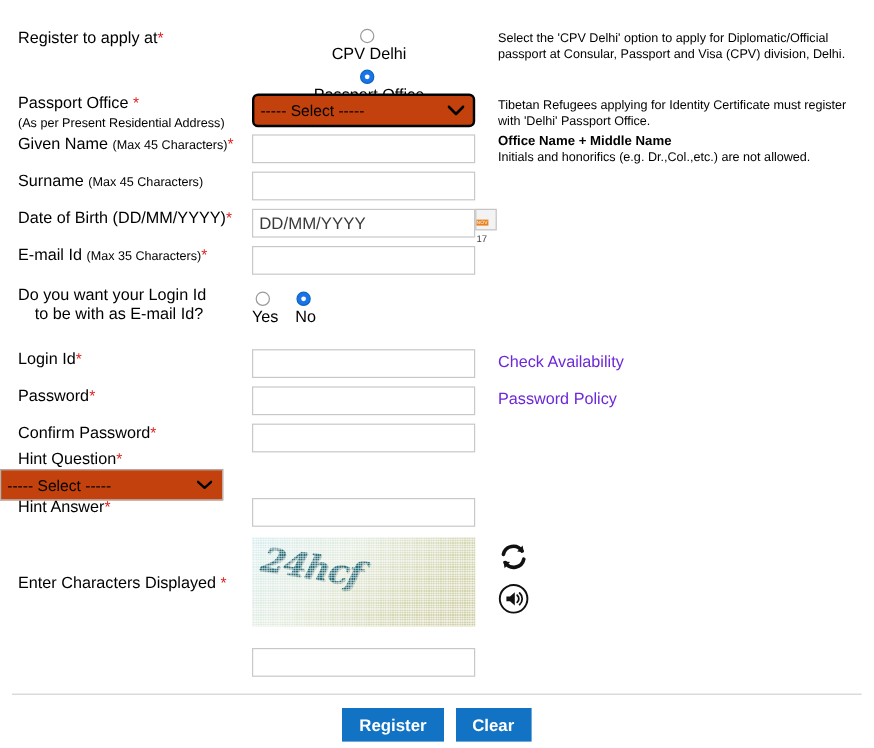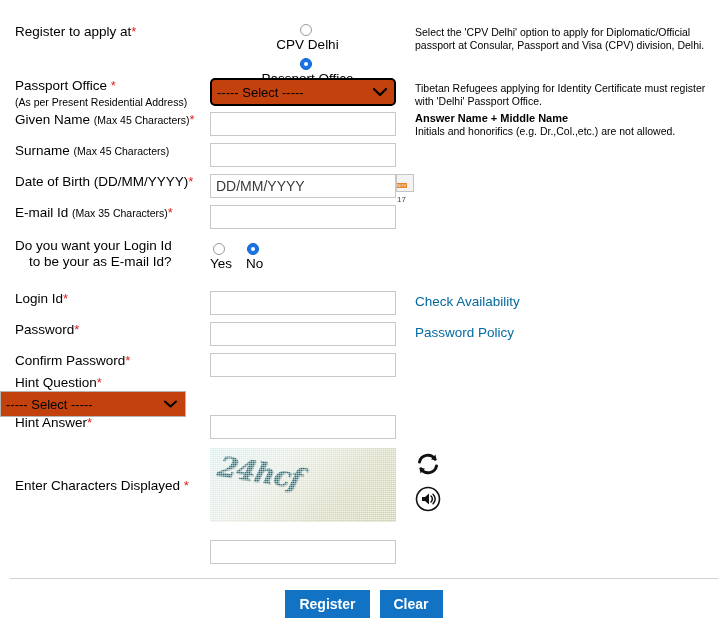--- a/index.html
+++ b/index.html
@@ -138,21 +138,21 @@
     width: 4px;
     height: 4px;
     margin-left: -2px;
     margin-top: -2px;
     background: #fff;
     border-radius: 50%;
   }
 
   
   .lnk {
-    color: #0369a1;
+    color: #6d28d9;
     font-size: 13.5px;
     text-decoration: none;
     cursor: pointer;
   }
 
   
   .cal-btn {
     width: 18px;
     height: 18px;
     border: 1px solid #c4c4c4;
@@ -304,21 +304,21 @@
 
   <div class="row" style="top:112px;">
     <div class="label-cell">
       <span>Given Name</span>
       <span class="sub">(Max 45 Characters)</span><span class="req">*</span>
     </div>
     <div class="field-cell">
       <input class="txt" type="text" value="" placeholder="" style="">
     </div>
     <div class="help-cell" style="padding-top:0px;">
-      <span class="bold">Answer Name + Middle Name</span><br>
+      <span class="bold">Office Name + Middle Name</span><br>
       <span>Initials and honorifics (e.g. Dr.,Col.,etc.) are not allowed.</span>
     </div>
   </div>
 
   <div class="row" style="top:143px;">
     <div class="label-cell">
       <span>Surname</span>
       <span class="sub">(Max 45 Characters)</span>
     </div>
     <div class="field-cell">
@@ -345,21 +345,21 @@
       <span class="sub">(Max 35 Characters)</span><span class="req">*</span>
     </div>
     <div class="field-cell">
       <input class="txt" type="text" value="" placeholder="" style="">
     </div>
   </div>
 
   <div class="row" style="top:238px;">
     <div class="label-cell">
       <span>Do you want your Login Id</span><br>
-      <span style="padding-left:14px;">to be your as E-mail Id?</span>
+      <span style="padding-left:14px;">to be with as E-mail Id?</span>
     </div>
     <div class="field-cell" style="padding-top:5px;">
       <div style="display:flex; align-items:center; gap:14px;">
         <label class="radio-line">
           <span class="radio"></span>
           <span>Yes</span>
         </label>
         <label class="radio-line">
           <span class="radio on"></span>
           <span>No</span>

